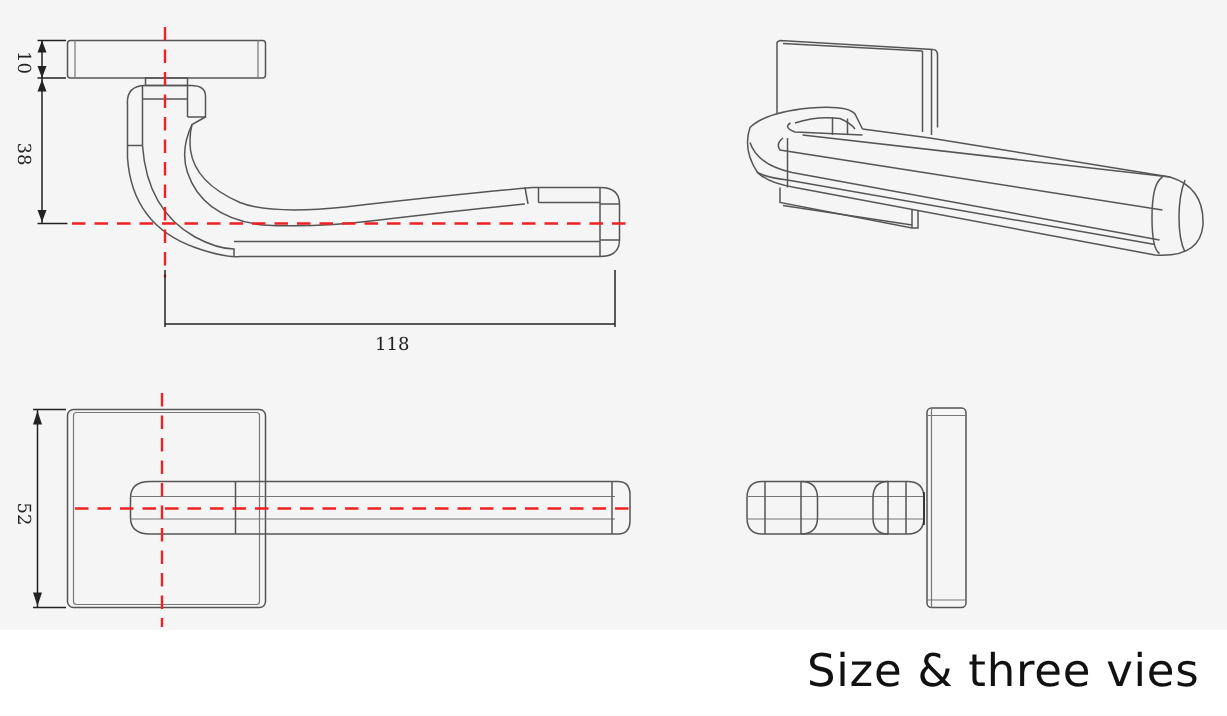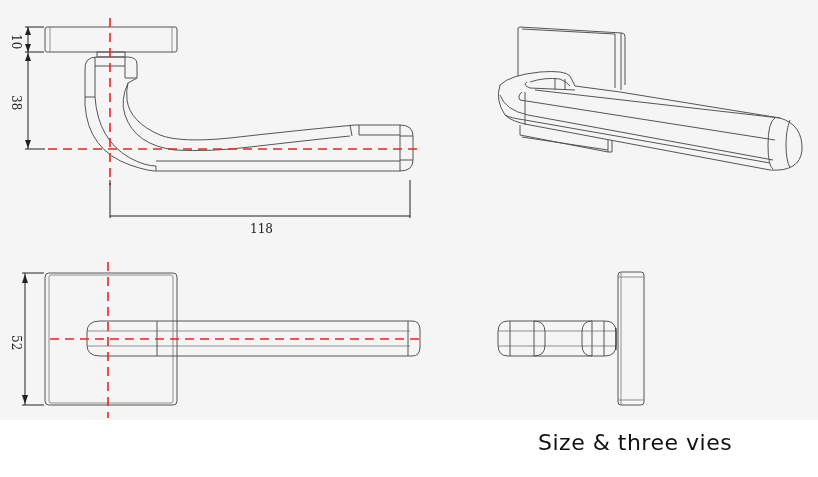--- a/index.html
+++ b/index.html
@@ -4,21 +4,21 @@
   <style>
     html, body { margin: 0; padding: 0; }
     body { width: 818px; height: 477px; background: #ffffff; position: relative; overflow: hidden; font-family: "DejaVu Serif", serif; }
     .canvas { position: absolute; left: 0; top: 0; width: 818px; height: 420px; background: #f5f5f5; }
     svg { position: absolute; left: 0; top: 0; }
     .ln { fill: none; stroke: #555; stroke-width: 1; }
     .ln2 { fill: none; stroke: #777; stroke-width: 0.8; }
     .dk { fill: none; stroke: #222; stroke-width: 1; }
     .cl { fill: none; stroke: #ee2222; stroke-width: 1.6; stroke-dasharray: 9 6; }
     .dim-text { font-family: "DejaVu Serif", serif; font-size: 12px; fill: #222; }
-    .caption { position: absolute; left: 538px; top: 430px; font-family: "DejaVu Sans", sans-serif; font-size: 22px; color: #111; letter-spacing: 0.5px; }
+    .caption { position: absolute; left: 538px; top: 430px; font-family: "DejaVu Sans", sans-serif; font-size: 30px; color: #111; letter-spacing: 0.5px; }
   </style>
 </head>
 <body>
 
 <div class="canvas"></div>
 
 <svg width="818" height="420" viewBox="0 0 818 420">
 
   <g>
 

